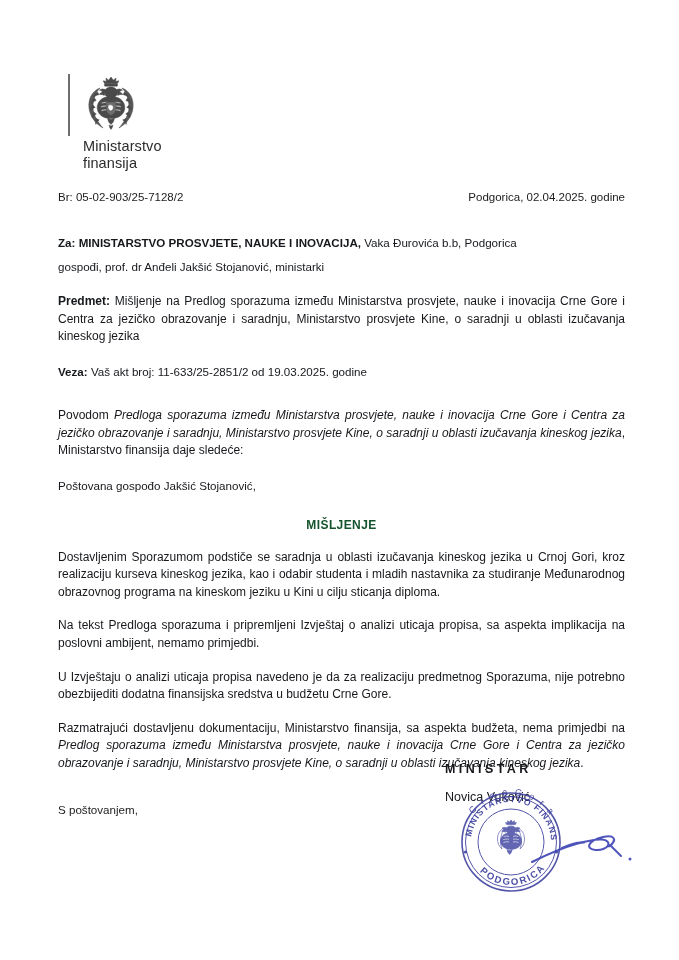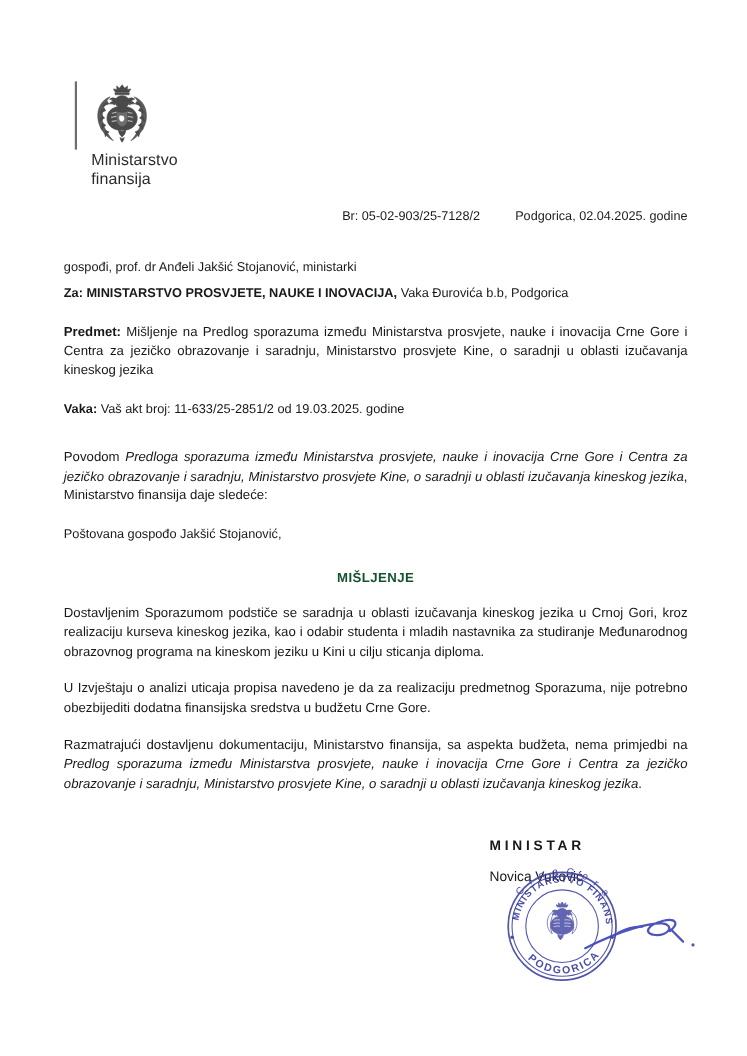--- a/index.html
+++ b/index.html
@@ -68,21 +68,21 @@
   }
   .lh-address div { white-space: nowrap; }
 
   
   .meta-row {
     position: absolute;
     left: 58px;
     right: 54px;
     top: 191px;
     display: flex;
-    justify-content: flex-end;
+    justify-content: space-between;
     font-size: 11.5px;
     color: #1c1c1c;
     gap: 32px;
   }
 
   
   .content {
     position: absolute;
     left: 58px;
     right: 54px;
@@ -220,65 +220,69 @@
   </div>
 
   <div class="meta-row">
     <div>Br: 05-02-903/25-7128/2</div>
     <div>Podgorica, 02.04.2025. godine</div>
   </div>
 
   <div class="content">
 
     <div class="blk addressee">
-      <div class="line">gospođi, prof. dr Anđeli Jakšić Stojanović, ministarki</div>
       <div class="line">
         <span class="b">Za:</span><span> </span><span class="b">MINISTARSTVO PROSVJETE, NAUKE I INOVACIJA,</span><span> Vaka Đurovića b.b, Podgorica</span>
       </div>
+      <div class="line">gospođi, prof. dr Anđeli Jakšić Stojanović, ministarki</div>
     </div>
 
     <div class="blk subject">
       <div class="just">
         <span class="b">Predmet:</span><span> Mišljenje na Predlog sporazuma između Ministarstva prosvjete, nauke i inovacija Crne Gore i Centra za jezičko obrazovanje i saradnju, Ministarstvo prosvjete Kine, o saradnji u oblasti izučavanja kineskog jezika</span>
       </div>
     </div>
 
     <div class="blk veza">
       <div class="line">
-        <span class="b">Vaka:</span><span> Vaš akt broj: 11-633/25-2851/2 od 19.03.2025. godine</span>
+        <span class="b">Veza:</span><span> Vaš akt broj: 11-633/25-2851/2 od 19.03.2025. godine</span>
       </div>
     </div>
 
     <div class="blk para">
       <div class="just">
         <span>Povodom </span><span class="i">Predloga sporazuma između Ministarstva prosvjete, nauke i inovacija Crne Gore i Centra za jezičko obrazovanje i saradnju, Ministarstvo prosvjete Kine, o saradnji u oblasti izučavanja kineskog jezika</span><span>, Ministarstvo finansija daje sledeće:</span>
       </div>
     </div>
 
     <div class="blk salutation">
       <div class="line">Poštovana gospođo Jakšić Stojanović,</div>
     </div>
 
     <div class="opinion-head">MIŠLJENJE</div>
 
     <div class="blk para">
       <div class="just">Dostavljenim Sporazumom podstiče se saradnja u oblasti izučavanja kineskog jezika u Crnoj Gori, kroz realizaciju kurseva kineskog jezika, kao i odabir studenta i mladih nastavnika za studiranje Međunarodnog obrazovnog programa na kineskom jeziku u Kini u cilju sticanja diploma.</div>
     </div>
 
+    <div class="blk para">
+      <div class="just">Na tekst Predloga sporazuma i pripremljeni Izvještaj o analizi uticaja propisa, sa aspekta implikacija na poslovni ambijent, nemamo primjedbi.</div>
+    </div>
 
     <div class="blk para">
       <div class="just">U Izvještaju o analizi uticaja propisa navedeno je da za realizaciju predmetnog Sporazuma, nije potrebno obezbijediti dodatna finansijska sredstva u budžetu Crne Gore.</div>
     </div>
 
     <div class="blk para">
       <div class="just">
         <span>Razmatrajući dostavljenu dokumentaciju, Ministarstvo finansija, sa aspekta budžeta, nema primjedbi na </span><span class="i">Predlog sporazuma između Ministarstva prosvjete, nauke i inovacija Crne Gore i Centra za jezičko obrazovanje i saradnju, Ministarstvo prosvjete Kine, o saradnji u oblasti izučavanja kineskog jezika</span><span>.</span>
       </div>
     </div>
 
+    <div class="closing">S poštovanjem,</div>
   </div>
 
   <div class="sig">
     <div class="sig-title">MINISTAR</div>
     <div class="sig-name">Novica Vuković</div>
   </div>
 
   <div class="stamp-wrap">
     <svg viewBox="0 0 210 125" width="210" height="125" aria-hidden="true">
       <defs>

